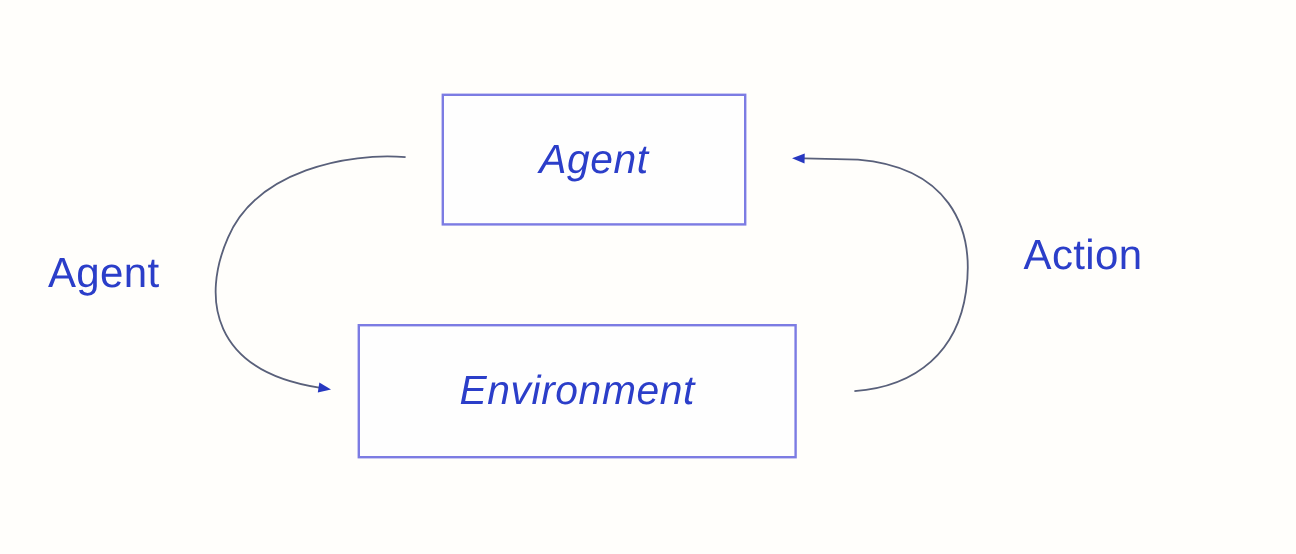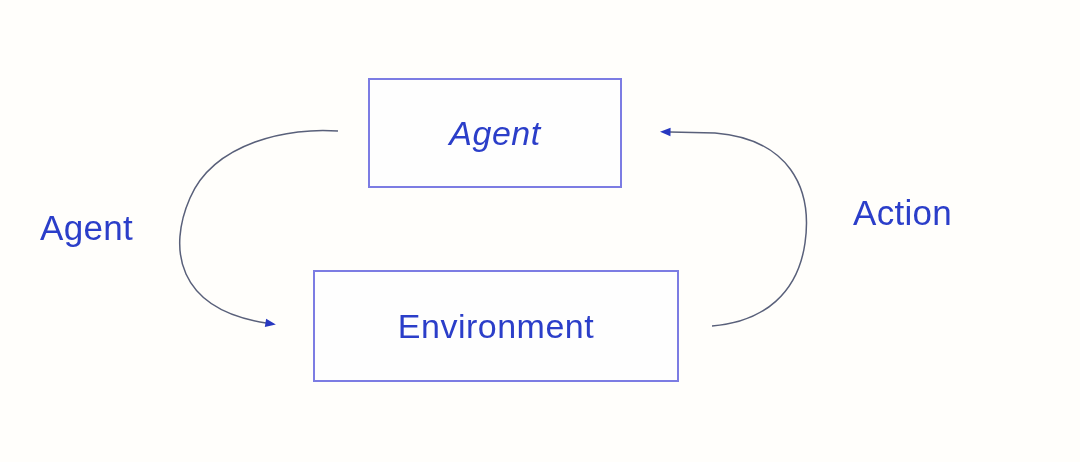--- a/index.html
+++ b/index.html
@@ -37,21 +37,21 @@
     border: 2px solid var(--box-border);
     background: var(--box-fill);
     display: flex;
     align-items: center;
     justify-content: center;
     color: var(--label-text);
     font-size: 34px;
     letter-spacing: 0.5px;
   }
   .node-agent   { left: 368px; top: 78px;  width: 254px; height: 110px; font-style: italic; }
-  .node-environment { left: 313px; top: 270px; width: 366px; height: 112px; }
+  .node-environment { left: 298px; top: 270px; width: 366px; height: 112px; font-style: italic; }
   .edge-label {
     position: absolute;
     color: var(--label-text);
     font-size: 35px;
     line-height: 37px;
     letter-spacing: 0.3px;
   }
   .edge-label-action { left: 40px; top: 209px; }
   .edge-label-observation { left: 853px; top: 194px; }
 </style>

